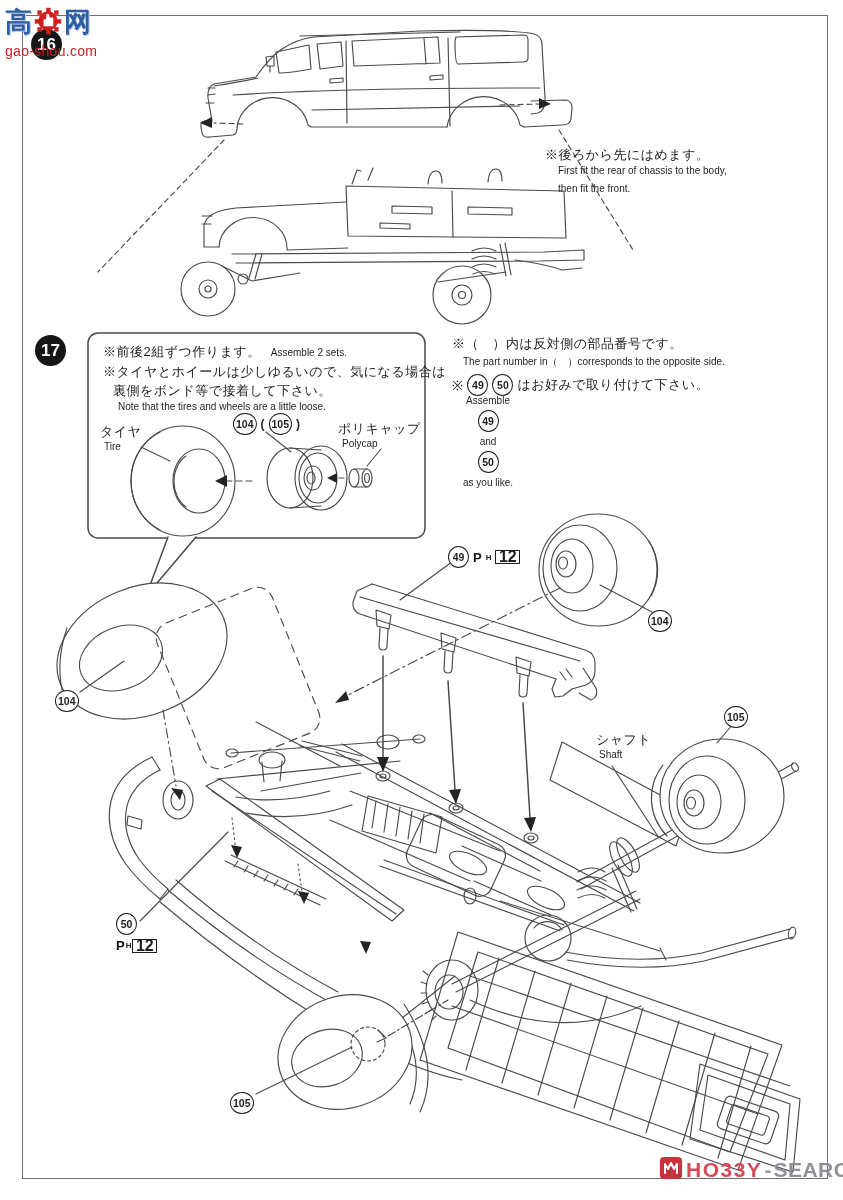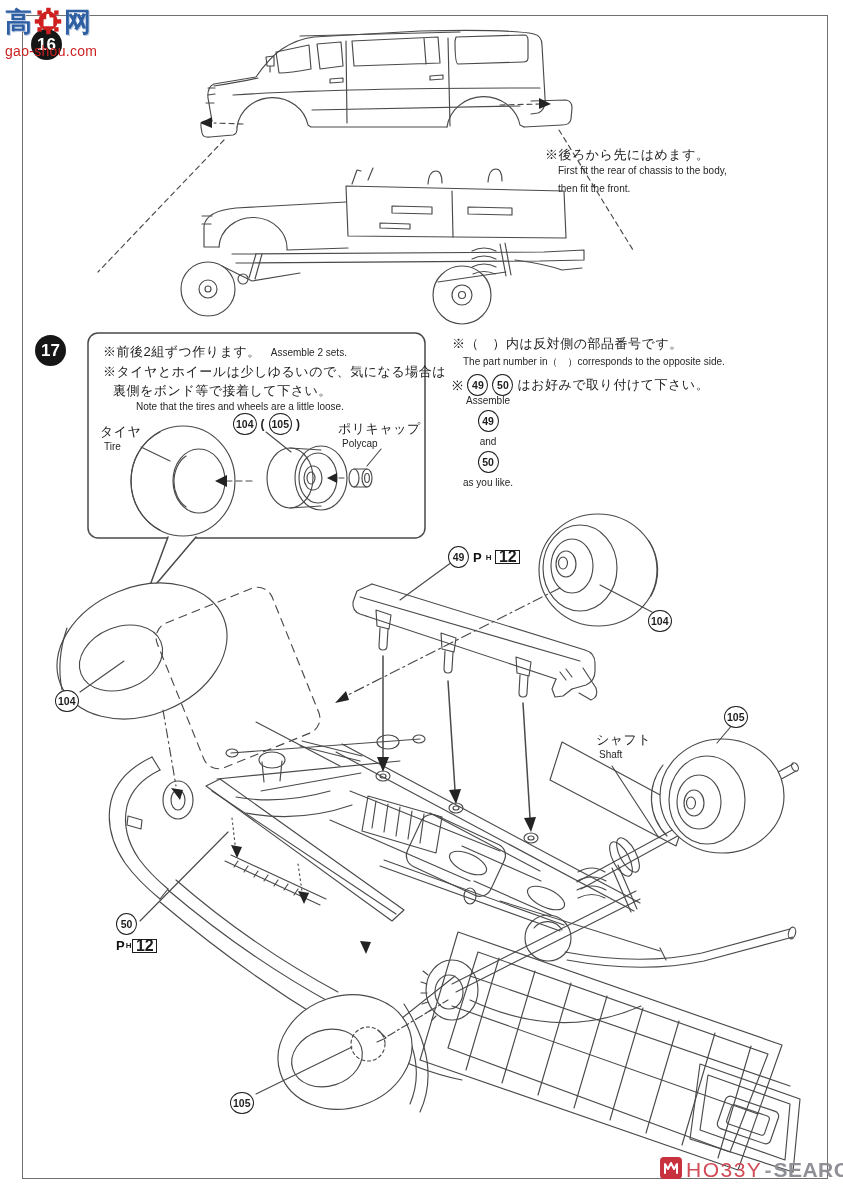--- a/index.html
+++ b/index.html
@@ -23,21 +23,21 @@
   .ph{font-weight:800;font-size:13px;color:#111;}
   .ph-sub{font-size:8px;font-weight:700;vertical-align:-2px;}
   .paren{font-size:12px;font-weight:600;}
   
   .wm{position:absolute;left:5px;top:6px;z-index:4;line-height:1;}
   .wm-row{display:flex;align-items:center;gap:1px;}
   .wm-char{font-size:27px;font-weight:800;color:#2e5fa3;text-shadow:1px 1px 0 #b9c9e2;}
   .wm-domain{font-size:14px;font-weight:400;color:#cc1f1f;letter-spacing:.3px;margin-top:5px;}
   
   .hs-logo{position:absolute;left:660px;top:1157px;z-index:4;display:flex;align-items:center;gap:4px;}
-  .hs-hobby{font-size:21px;font-weight:400;letter-spacing:1.5px;color:#d24b57;}
+  .hs-hobby{font-size:21px;font-weight:700;letter-spacing:1.5px;color:#d24b57;}
   .hs-dash{font-size:21px;font-weight:800;color:#9a9aa0;margin:0 -2px;}
   .hs-search{font-size:21px;font-weight:700;letter-spacing:.5px;color:#8f9096;}
   .col{display:flex;flex-direction:column;gap:3px;align-items:flex-start;}
 </style>
 </head>
 <body>
 
 <div class="page">
 
   <div class="frame"></div>
@@ -311,21 +311,21 @@
   <div class="txt ja" style="left:545px;top:146px;font-family:Liberation Serif, serif;">※後ろから先にはめます。</div>
   <div class="txt en" style="left:558px;top:165px;">First fit the rear of chassis to the body,</div>
   <div class="txt en" style="left:558px;top:183px;">then fit the front.</div>
 
   <div class="txt row" style="left:103px;top:343px;">
     <span class="ja">※前後2組ずつ作ります。</span>
     <span class="en" style="margin-left:6px;">Assemble 2 sets.</span>
   </div>
   <div class="txt ja" style="left:103px;top:363px;">※タイヤとホイールは少しゆるいので、気になる場合は</div>
   <div class="txt ja" style="left:113px;top:382px;">裏側をボンド等で接着して下さい。</div>
-  <div class="txt en" style="left:136px;top:401px;">Note that the tires and wheels are a little loose.</div>
+  <div class="txt en" style="left:118px;top:401px;">Note that the tires and wheels are a little loose.</div>
 
   <div class="txt ja" style="left:100px;top:423px;">タイヤ</div>
   <div class="txt en" style="left:104px;top:441px;">Tire</div>
 
   <div class="txt row" style="left:233px;top:413px;">
     <span class="circ">104</span>
     <span class="paren">(</span>
     <span class="circ">105</span>
     <span class="paren">)</span>
   </div>

